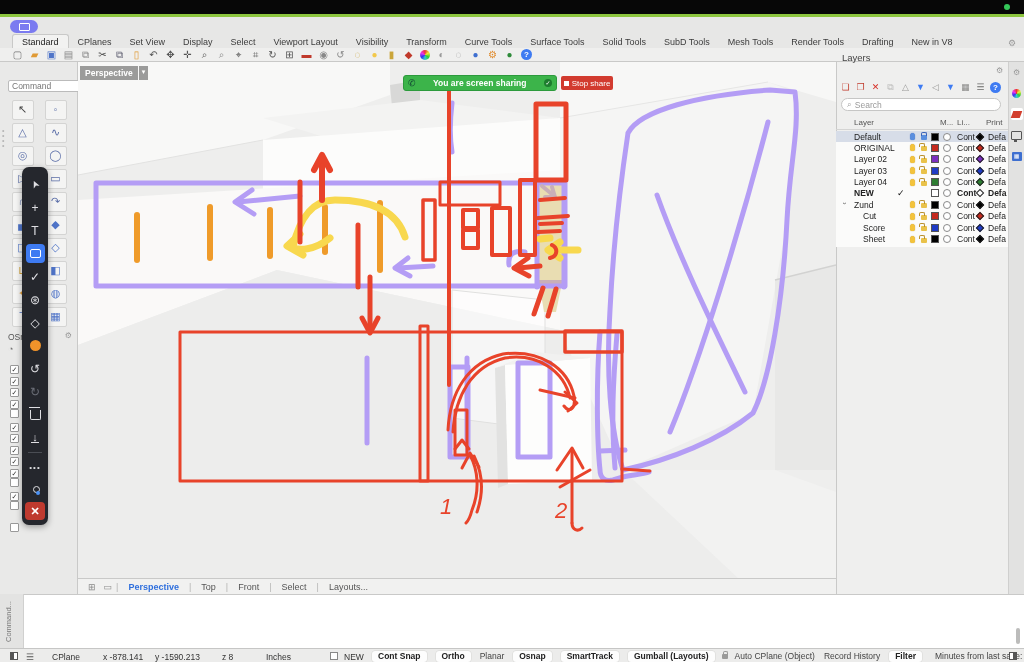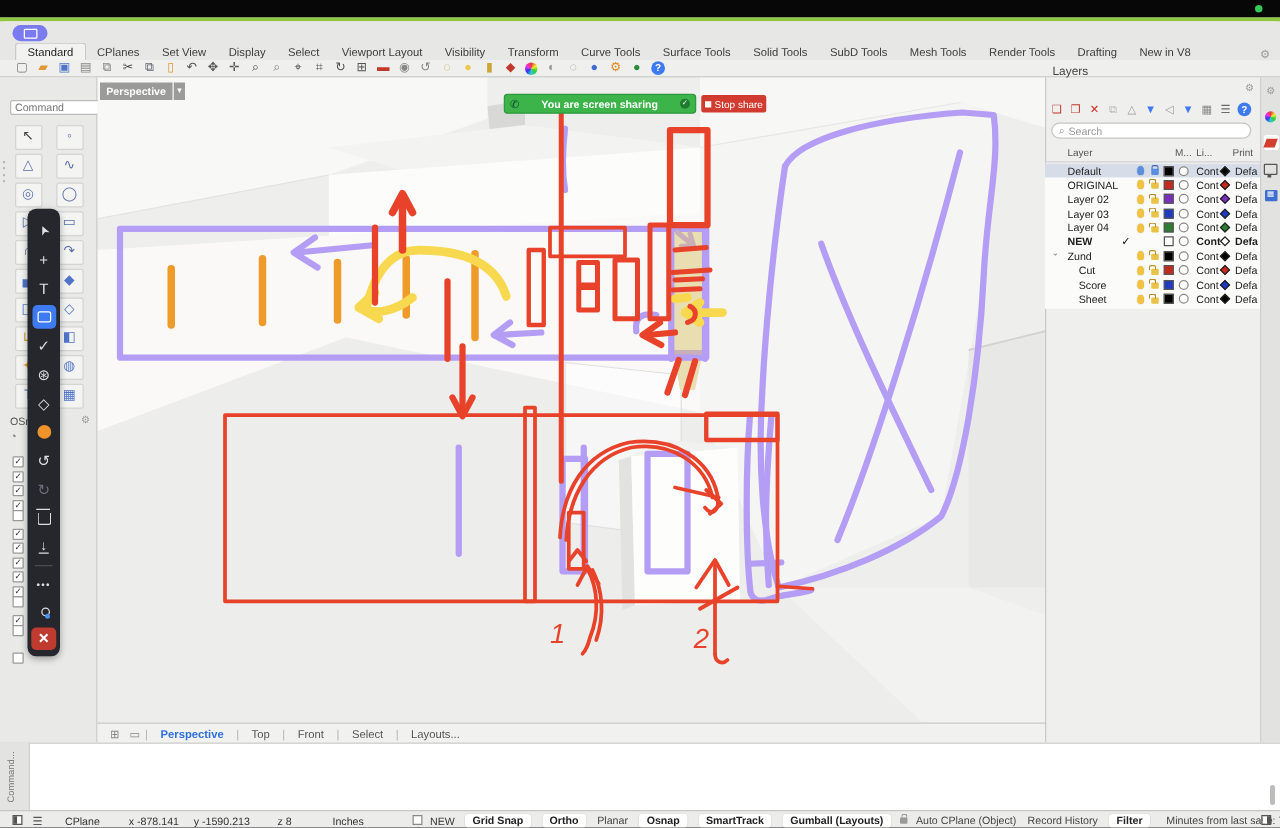--- a/index.html
+++ b/index.html
@@ -590,21 +590,21 @@
     <div id="sb-ic1" class="abs"></div>
     <div id="sb-ic2" class="abs">☰</div>
     <span id="sb-cplane" class="abs">CPlane</span>
     <span id="sb-x" class="abs">x -878.141</span>
     <span id="sb-y" class="abs">y -1590.213</span>
     <span id="sb-z" class="abs">z 8</span>
     <span id="sb-units" class="abs">Inches</span>
     <div id="sb-newbox" class="abs"></div>
     <span id="sb-new" class="abs">NEW</span>
     <div id="status-toggles">
-        <span class="tog pill">Grid Snap</span>
+        <span class="tog pill">Cont Snap</span>
         <span class="tog pill">Ortho</span>
         <span class="tog">Planar</span>
         <span class="tog pill">Osnap</span>
         <span class="tog pill">SmartTrack</span>
         <span class="tog pill">Gumball (Layouts)</span>
         <span class="slock"></span>
         <span class="tog">Auto CPlane (Object)</span>
         <span class="tog">Record History</span>
         <span class="tog pill">Filter</span>
         <span class="tog" id="sb-save">Minutes from last save: 75</span>

